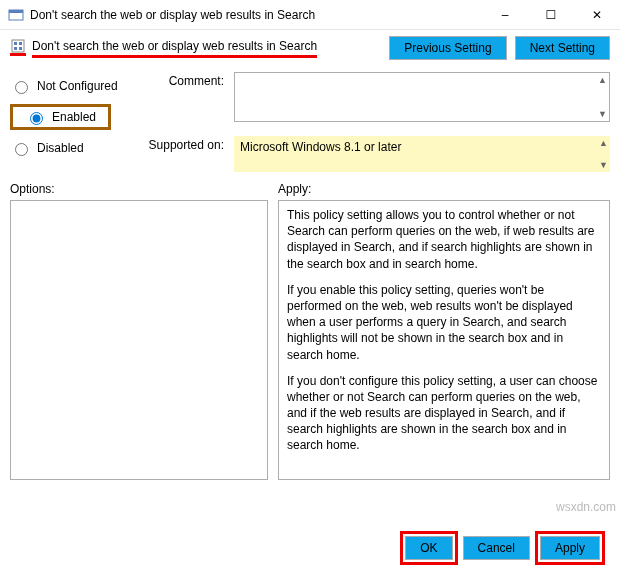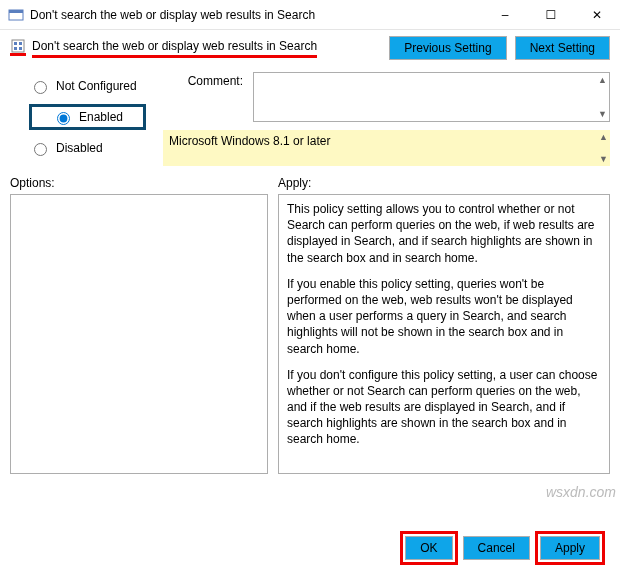--- a/index.html
+++ b/index.html
@@ -13,46 +13,46 @@
 
 
 .header { display: flex; align-items: center; padding: 6px 10px 0 10px; }
 .policy-name-wrap { display: flex; align-items: center; gap: 6px; position: relative; }
 .policy-name { color: #000; border-bottom: 3px solid #e00; padding-bottom: 2px; }
 .hdricon { width: 16px; height: 16px; display: inline-flex; align-items: center; justify-content: center; border-bottom: 3px solid #e00; padding-bottom: 2px; }
 .nav-buttons { margin-left: auto; display: flex; gap: 8px; }
 .btn { border: 1px solid #adadad; background: #0ea5e9; padding: 4px 14px; border-radius: 0; cursor: default; }
 
 
-.config-row { display: flex; padding: 12px 10px 6px 10px; gap: 14px; margin-left: 19px; }
+.config-row { display: flex; padding: 12px 10px 6px 10px; gap: 14px; }
 .radios { width: 120px; display: flex; flex-direction: column; gap: 10px; padding-top: 6px; }
 .radio { display: flex; align-items: center; gap: 6px; }
 .radio input { accent-color: #0078d7; }
-.radio.highlight { border: 3px solid #0c4a6e; padding: 2px 20px; width: fit-content; }
-.right-col { flex: 1; display: flex; flex-direction: column; gap: 8px; }
+.radio.highlight { border: 3px solid #a16207; padding: 2px 12px; width: fit-content; }
+.right-col { flex: 1; display: flex; flex-direction: column; gap: 14px; }
 .lblrow { display: flex; gap: 10px; }
 .lblrow .lbl { width: 80px; text-align: right; padding-top: 2px; }
 .comment-box { flex: 1; height: 50px; border: 1px solid #adadad; background: #fff; position: relative; }
 .supported-box { flex: 1; height: 36px; border: none; background: #fef9c3; padding: 4px 6px; position: relative; }
 .mini-arrow { position: absolute; right: 2px; font-size: 9px; color: #666; }
 
 
 .split-labels { display: flex; padding: 4px 10px 4px 10px; }
 .split-labels .left { width: 268px; }
 .panes { display: flex; padding: 0 10px; gap: 10px; border-radius: 27px; }
 .options-pane { width: 258px; height: 280px; border: 1px solid #adadad; background: #fff; }
 .help-pane { flex: 1; height: 280px; border: 1px solid #adadad; background: #fff; padding: 6px 8px; overflow: auto; line-height: 1.35; }
 .help-pane p { margin: 0 0 10px 0; }
 
 
 .footer { position: absolute; bottom: 16px; right: 20px; display: flex; gap: 10px; }
 .btn.ok, .btn.apply { outline: 3px solid #e00; outline-offset: 2px; }
 
 
-.wm { position: absolute; right: 4px; bottom: 76px; font-size: 14px; color: #bbb; font-style: italic; }
+.wm { position: absolute; right: 4px; bottom: 62px; font-size: 12px; color: #bbb; }
 </style>
 </head>
 <body>
 
 <div class="titlebar">
   <span class="appicon">
     <svg width="16" height="16" viewBox="0 0 16 16">
         <rect x="1" y="3" width="14" height="10" fill="#fff" stroke="#5a7fbf"></rect>
         <rect x="1" y="3" width="14" height="3" fill="#5a7fbf"></rect>
       </svg>
@@ -105,20 +105,21 @@
   </div>
   <div class="right-col">
     <div class="lblrow">
       <span class="lbl">Comment:</span>
       <div class="comment-box">
         <span class="mini-arrow" style="top:2px">▲</span>
         <span class="mini-arrow" style="bottom:2px">▼</span>
       </div>
     </div>
     <div class="lblrow">
+      <span class="lbl">Supported on:</span>
       <div class="supported-box">
         <span>Microsoft Windows 8.1 or later</span>
         <span class="mini-arrow" style="top:2px">▲</span>
         <span class="mini-arrow" style="bottom:2px">▼</span>
       </div>
     </div>
   </div>
 </div>
 
 <div class="split-labels">

